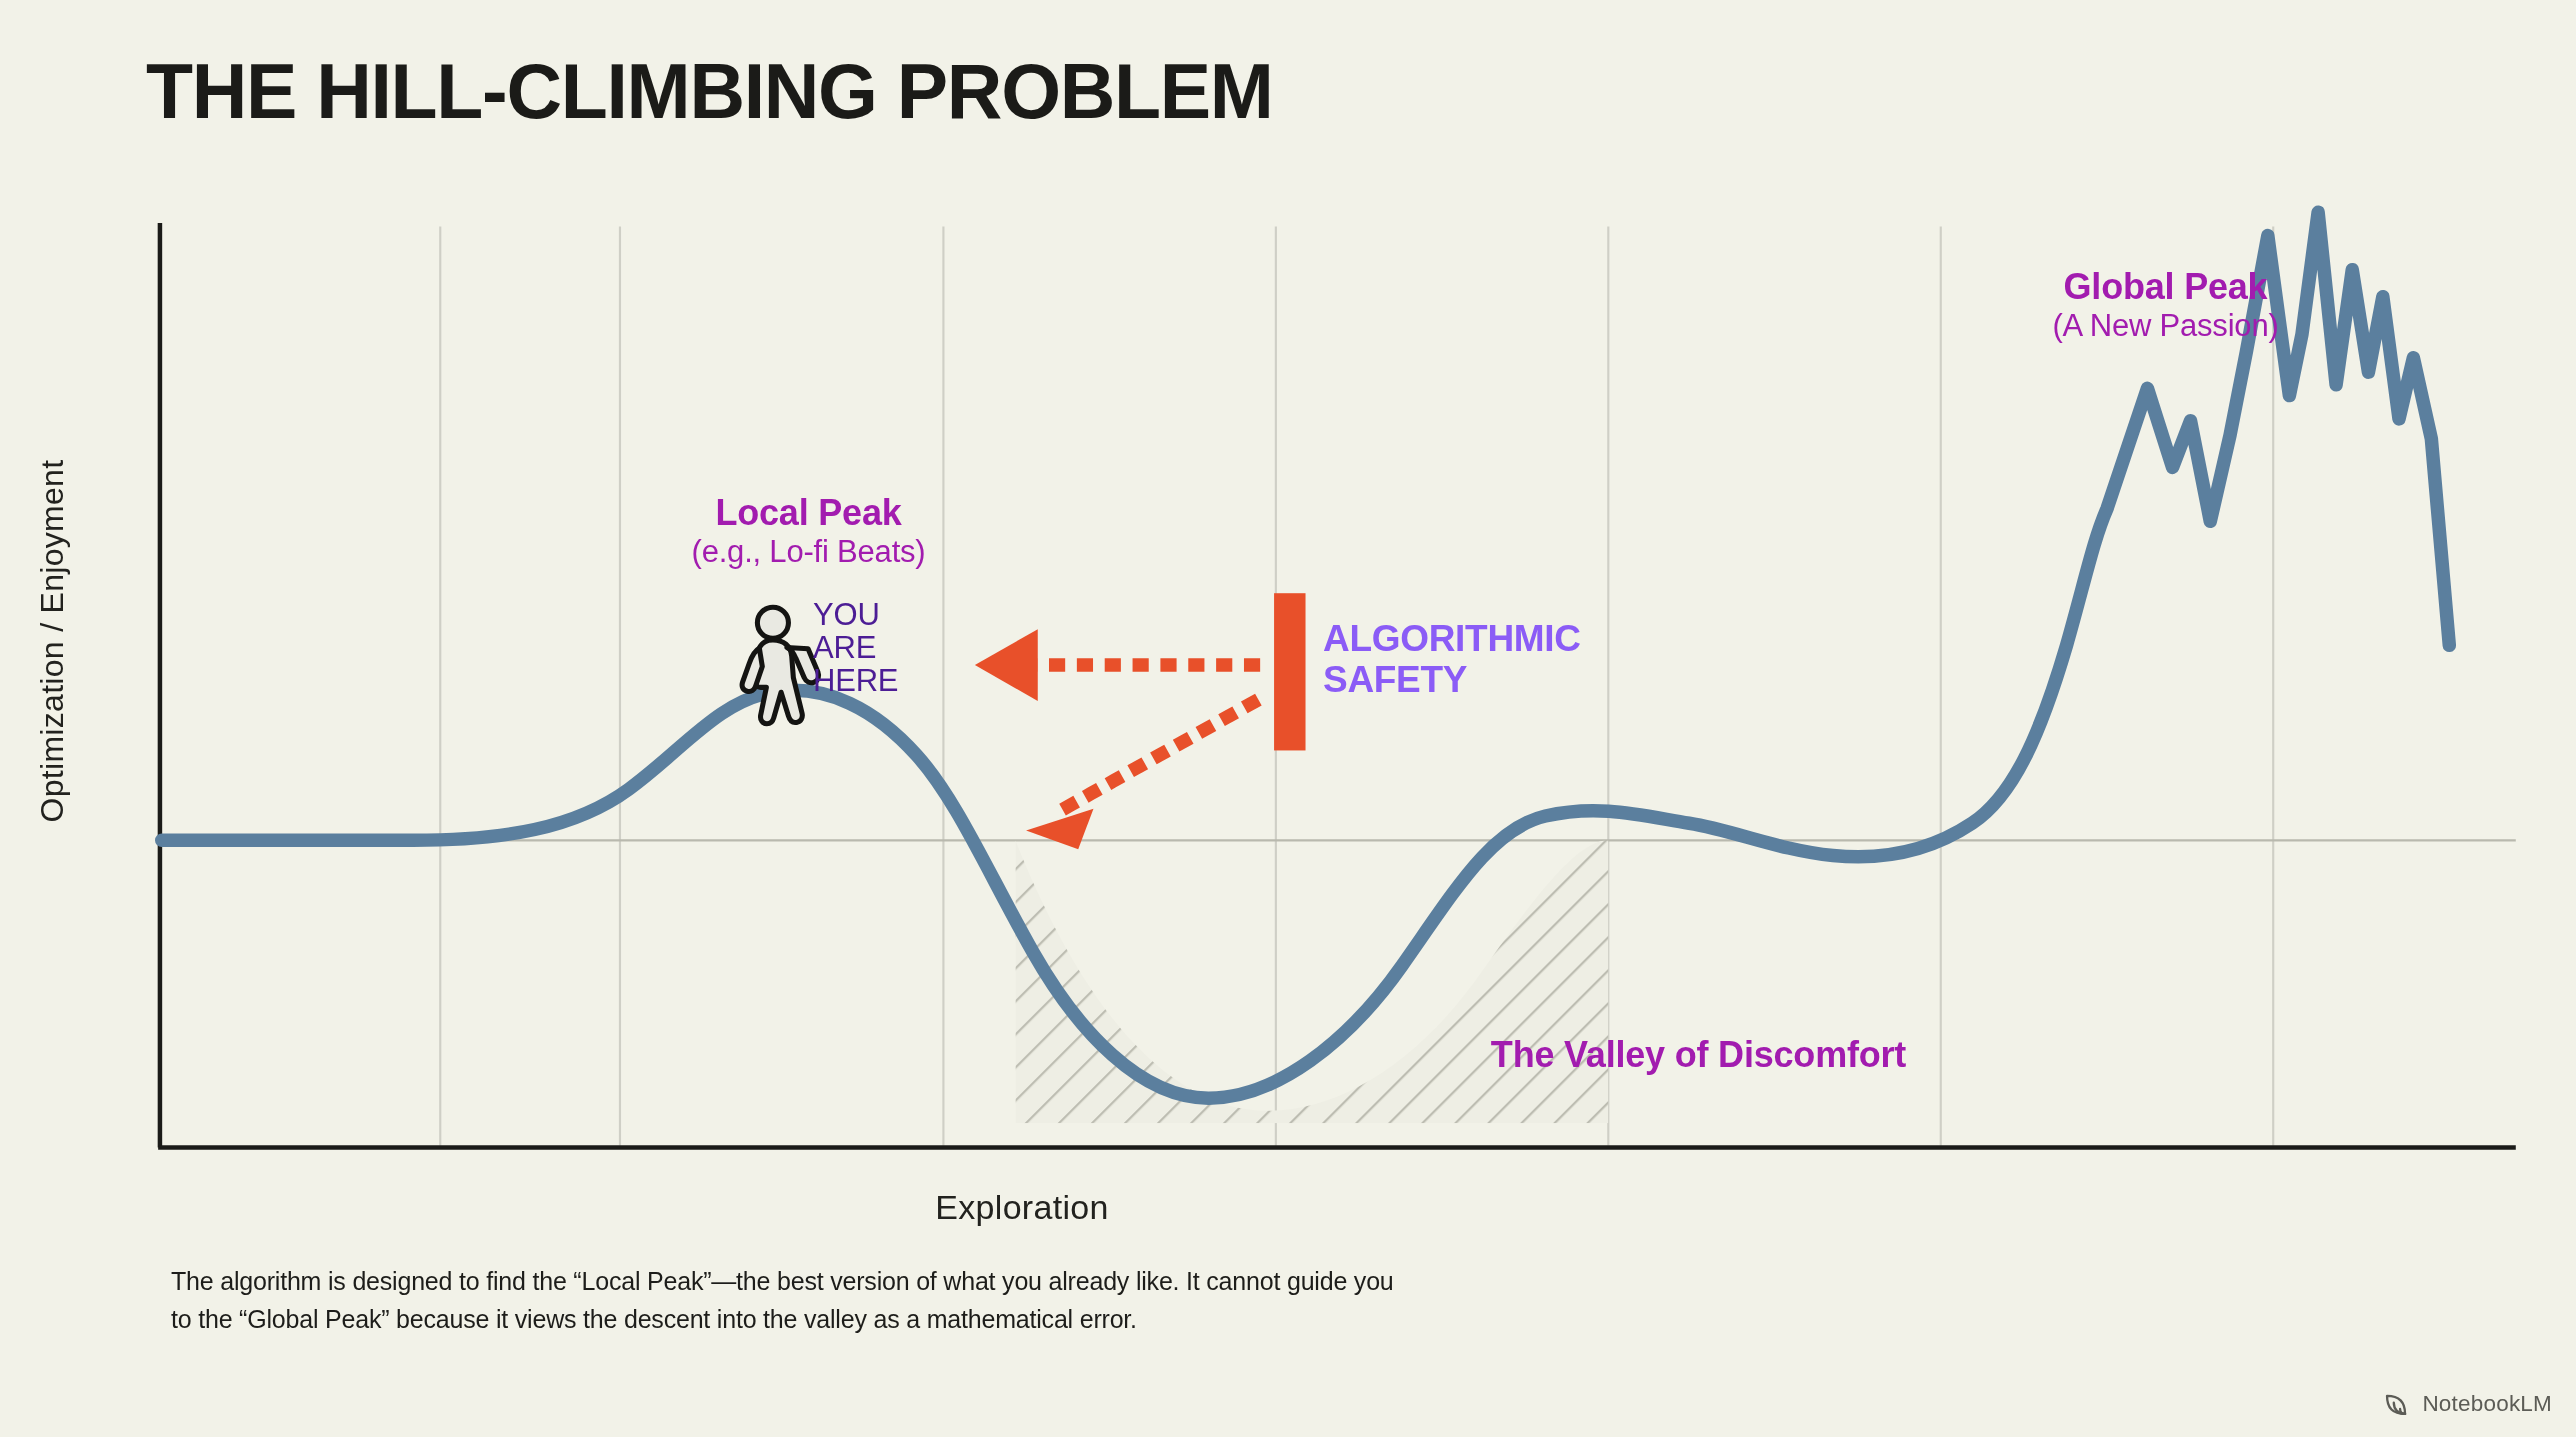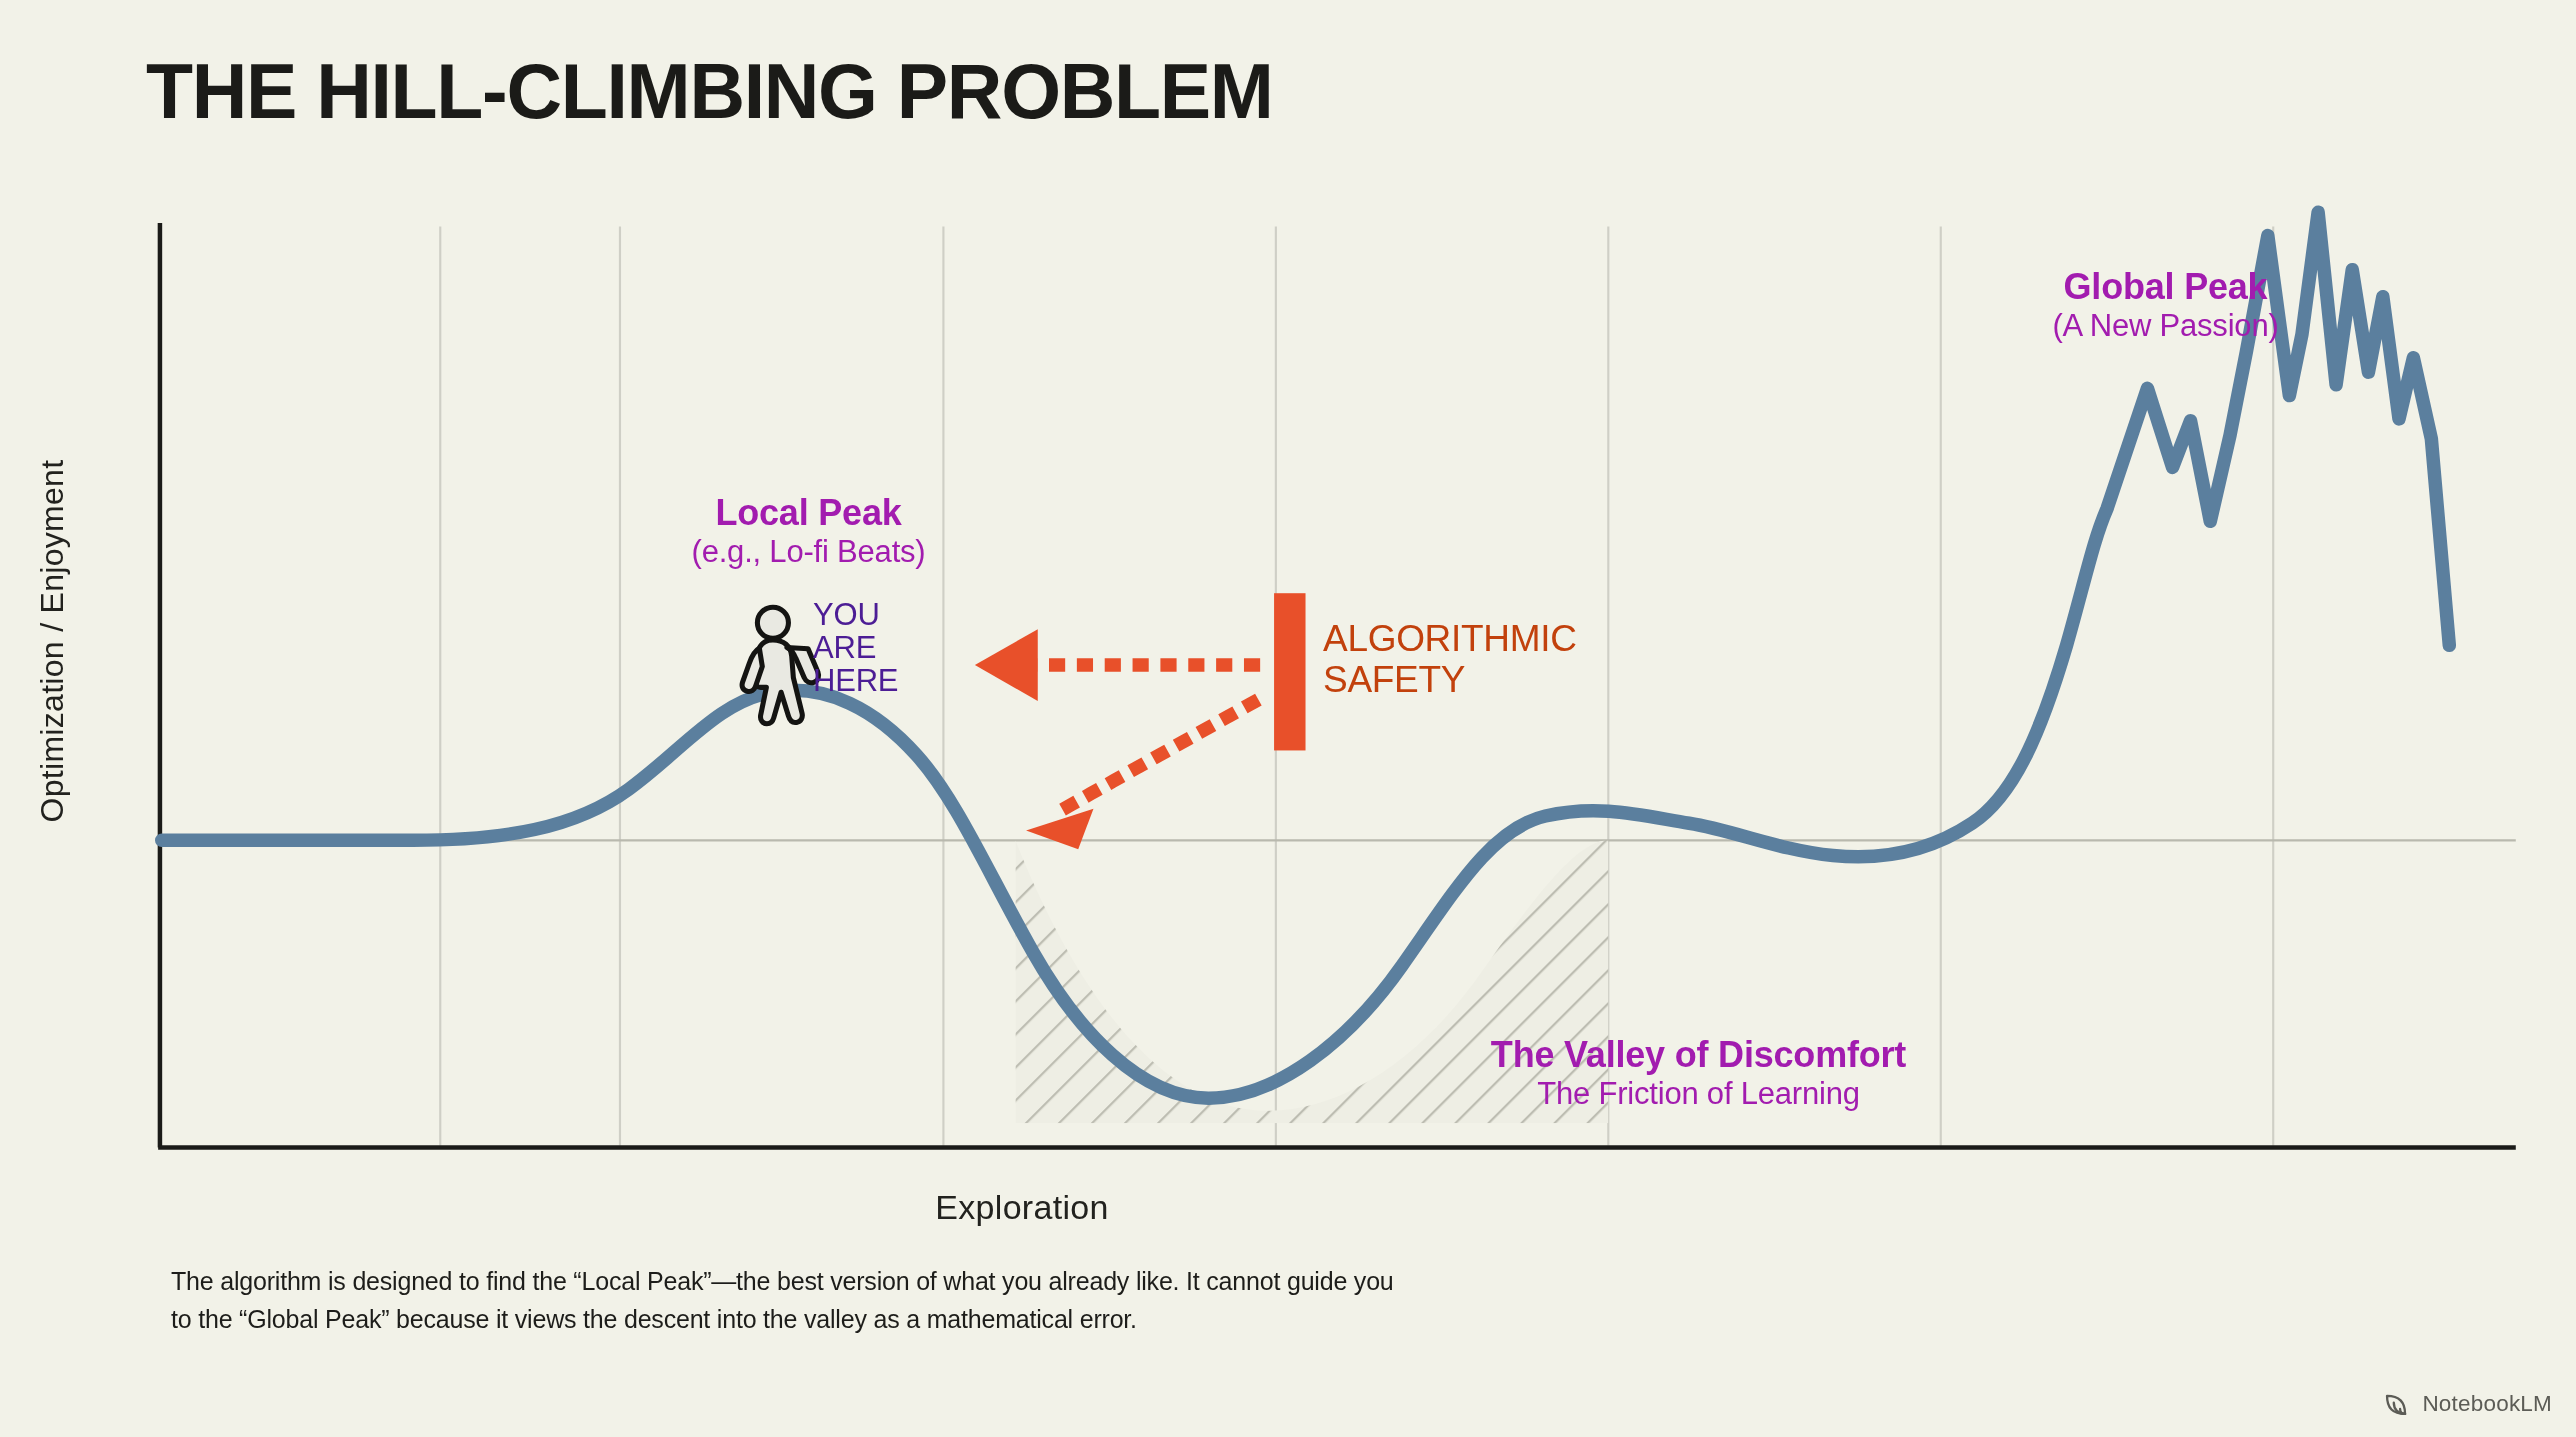--- a/index.html
+++ b/index.html
@@ -99,23 +99,23 @@
     line-height: 1.07;
     color: #4c1d95;
     letter-spacing: -0.2px;
   }
 
   #algorithmic-safety {
     position: absolute;
     left: 1323px;
     top: 618px;
     font-size: 37px;
-    font-weight: normal;
+    font-weight: bold;
     line-height: 1.12;
-    color: #c2410c;
+    color: #8b5cf6;
     letter-spacing: -0.3px;
     white-space: nowrap;
   }
 
   
   #caption {
     position: absolute;
     left: 171px;
     top: 1262px;
     width: 2300px;
@@ -251,21 +251,20 @@
     <div class="sub">(e.g., Lo-fi Beats)</div>
   </div>
 
   <div class="anno" id="anno-global-peak">
     <div class="head">Global Peak</div>
     <div class="sub">(A New Passion)</div>
   </div>
 
   <div class="anno" id="anno-valley">
     <div class="head">The Valley of Discomfort</div>
-    <div class="sub">The Friction of Learning</div>
   </div>
 
   <div id="you-are-here">
     <div>YOU</div>
     <div>ARE</div>
     <div>HERE</div>
   </div>
 
   <div id="algorithmic-safety">
     <div>ALGORITHMIC</div>

